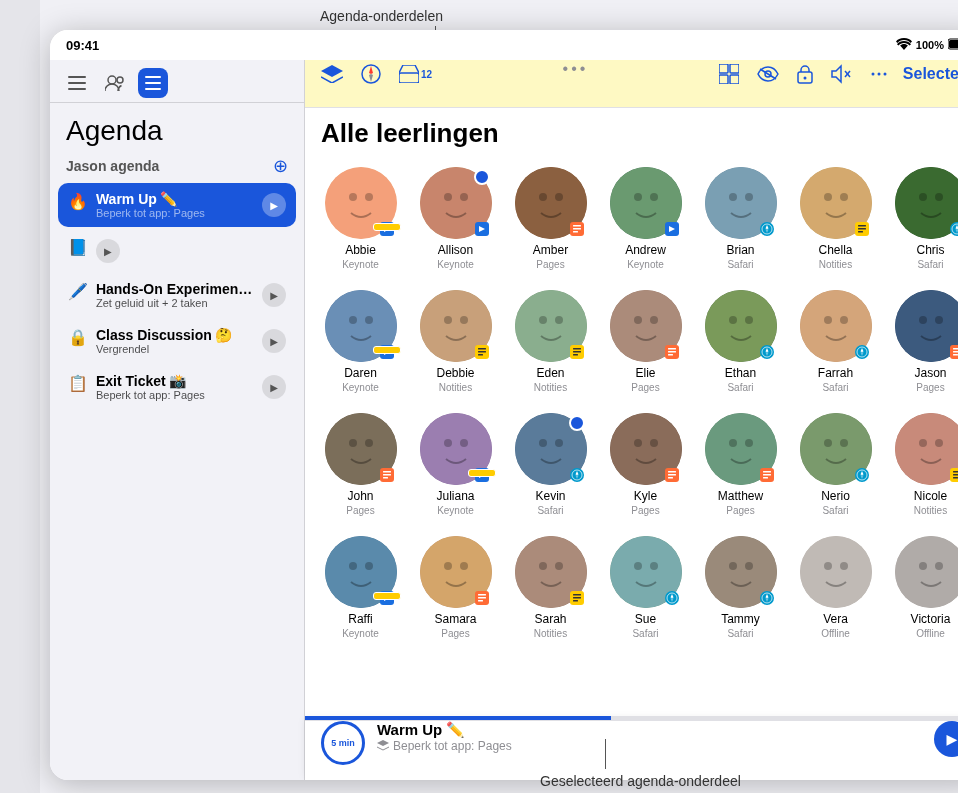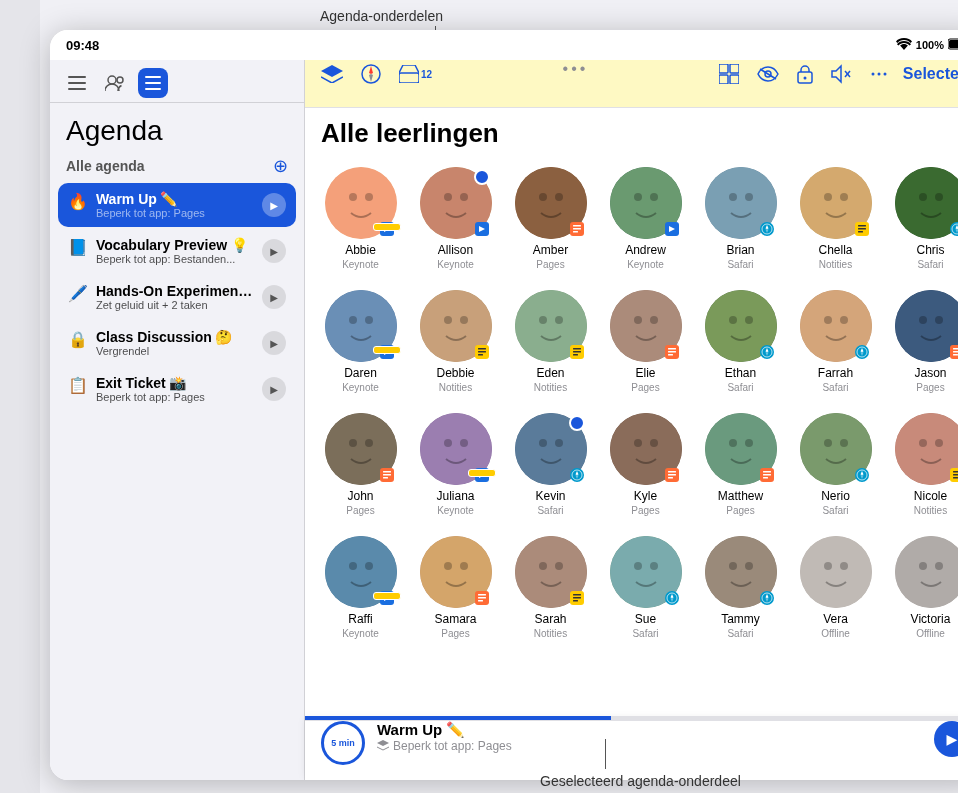--- a/index.html
+++ b/index.html
@@ -389,21 +389,21 @@
 <body>
 
 <div class="outer-frame">
 
   <div class="top-label">Agenda-onderdelen</div>
   <div class="top-label-line"></div>
 
   <div class="ipad-frame">
 
     <div class="status-bar">
-      <span class="status-time">09:48</span>
+      <span class="status-time">09:41</span>
       <div class="status-icons">
         <span>
           <svg width="16" height="12" viewBox="0 0 16 12">
               <path d="M8 3C5.2 3 2.7 4.2 1 6.2L2.4 7.6C3.8 6 5.8 5 8 5s4.2 1 5.6 2.6L15 6.2C13.3 4.2 10.8 3 8 3zM8 0C4.5 0 1.3 1.4 0 3.5L1.4 4.9C2.9 3.1 5.3 2 8 2s5.1 1.1 6.6 2.9L16 3.5C14.7 1.4 11.5 0 8 0zM8 6c-1.5 0-2.9.6-3.9 1.6L8 12l3.9-4.4C10.9 6.6 9.5 6 8 6z" fill="#000"></path>
             </svg>
         </span>
         <span style="font-size:11px;font-weight:600;">100%</span>
         <span>
           <svg width="22" height="12" viewBox="0 0 22 12">
               <rect x="0" y="1" width="19" height="10" rx="2" fill="none" stroke="#000" stroke-width="1"></rect>
@@ -438,41 +438,37 @@
                 <rect y="0" width="16" height="2" rx="1" fill="white"></rect>
                 <rect y="6" width="16" height="2" rx="1" fill="white"></rect>
                 <rect y="12" width="16" height="2" rx="1" fill="white"></rect>
               </svg>
           </button>
         </div>
 
         <div class="sidebar-title">Agenda</div>
 
         <div class="sidebar-section-title">
-          <span>Alle agenda</span>
+          <span>Jason agenda</span>
           <button style="background:none;border:none;cursor:pointer;color:#1a56db;font-size:18px;">⊕</button>
         </div>
 
         <div class="sidebar-items">
 
           <div class="sidebar-item active">
             <span class="sidebar-item-icon">🔥</span>
             <div class="sidebar-item-content">
               <div class="sidebar-item-title">Warm Up ✏️</div>
               <div class="sidebar-item-subtitle">Beperk tot app: Pages</div>
             </div>
             <button class="play-btn">▶</button>
           </div>
 
           <div class="sidebar-item">
             <span class="sidebar-item-icon">📘</span>
-            <div class="sidebar-item-content">
-              <div class="sidebar-item-title">Vocabulary Preview 💡</div>
-              <div class="sidebar-item-subtitle">Beperk tot app: Bestanden...</div>
-            </div>
             <button class="play-btn play-btn-gray">▶</button>
           </div>
 
           <div class="sidebar-item">
             <span class="sidebar-item-icon">🖊️</span>
             <div class="sidebar-item-content">
               <div class="sidebar-item-title">Hands-On Experiment 🖊️</div>
               <div class="sidebar-item-subtitle">Zet geluid uit + 2 taken</div>
             </div>
             <button class="play-btn play-btn-gray">▶</button>

